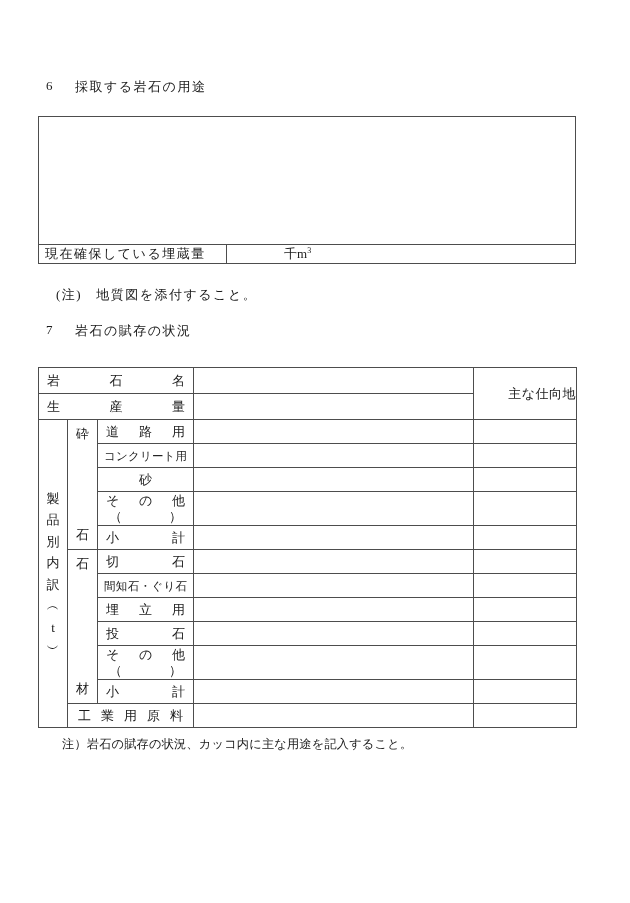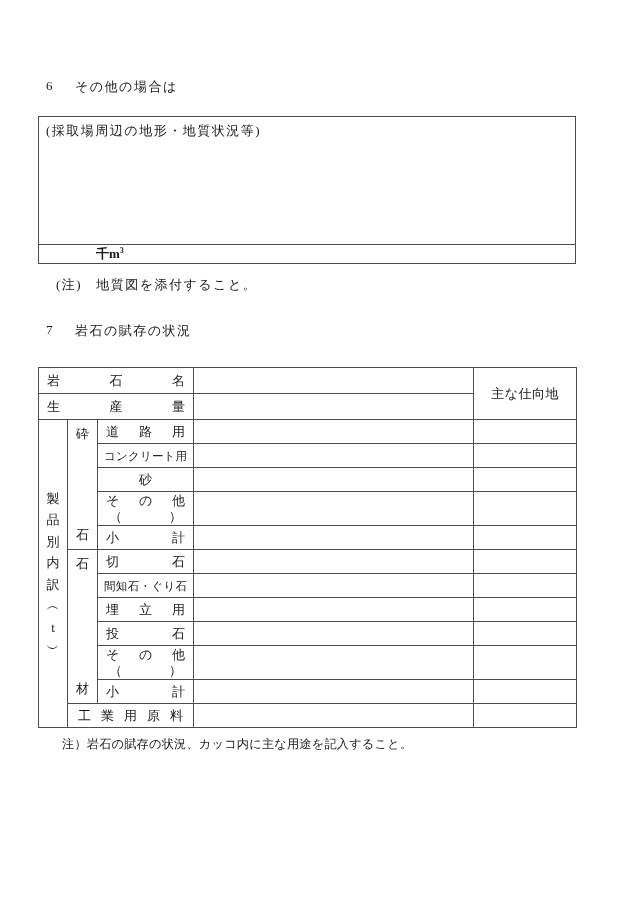--- a/index.html
+++ b/index.html
@@ -13,59 +13,59 @@
   #h6{left:46px;top:78px;}
   #h7{left:46px;top:322px;}
 
   
   .box6{position:absolute;left:38px;top:116px;width:536px;height:146px;border:1px solid #4d4d4d;}
   .box6-main{position:relative;height:127px;border-bottom:1px solid #4d4d4d;}
   .box6-main .lbl1{position:absolute;left:7px;top:5px;letter-spacing:1.5px;}
   .box6-main .lbl2{position:absolute;left:7px;top:69px;letter-spacing:1.5px;}
   .box6-bottom{display:flex;height:18px;line-height:18px;}
   .b6c1{width:188px;box-sizing:border-box;border-right:1px solid #4d4d4d;padding-left:6px;letter-spacing:1.5px;white-space:nowrap;}
-  .b6c2{flex:1;padding-left:57px;font-weight:bold;}
+  .b6c2{flex:1;padding-left:57px;}
   sup{font-size:8px;line-height:0;}
 
   .note{position:absolute;white-space:nowrap;}
-  #note6{left:56px;top:276px;letter-spacing:1.5px;}
+  #note6{left:56px;top:286px;letter-spacing:1.5px;}
   #note6 .nt{margin-left:14px;}
   #note7{left:62px;top:736px;font-size:12.2px;letter-spacing:0.2px;}
 
   
   table.t7{position:absolute;left:38px;top:367px;width:538px;border-collapse:collapse;table-layout:fixed;}
   table.t7 td{border:1px solid #4d4d4d;padding:0;vertical-align:middle;overflow:hidden;}
   tr.rh{height:26px;}
   tr.r{height:24px;}
   tr.rt{height:34px;}
   .jd{display:flex;justify-content:space-between;padding:0 8px;line-height:16px;}
   .jd.small{font-size:11.5px;padding:0 6px;}
   .jd.pr{padding:0 11px;}
   .cen{text-align:center;}
-  .dest-hdr{text-align:center;letter-spacing:0.5px;}
+  .dest-hdr{text-align:right;letter-spacing:0.5px;}
   td.axis{position:relative;}
   .axis-in{position:absolute;left:0;top:0;right:0;bottom:0;display:flex;flex-direction:column;align-items:center;justify-content:center;line-height:21.5px;}
   td.grp{position:relative;}
   .grp-in{position:absolute;left:0;right:0;top:7px;bottom:7px;display:flex;flex-direction:column;align-items:center;justify-content:space-between;line-height:14px;}
 </style>
 </head>
 <body>
 
 <div class="page">
 
   <div class="heading" id="h6">
     <span class="num">6</span>
-    <span>その他の場合は</span>
+    <span>採取する岩石の用途</span>
   </div>
 
   <div class="box6">
     <div class="box6-main">
-      <div class="lbl1">(採取場周辺の地形・地質状況等)</div>
     </div>
     <div class="box6-bottom">
+      <div class="b6c1">現在確保している埋蔵量</div>
       <div class="b6c2"><span><span>千m</span><sup>3</sup></span></div>
     </div>
   </div>
 
   <div class="note" id="note6">
     <span>(注)</span><span class="nt">地質図を添付すること。</span>
   </div>
 
   <div class="heading" id="h7">
     <span class="num">7</span>

